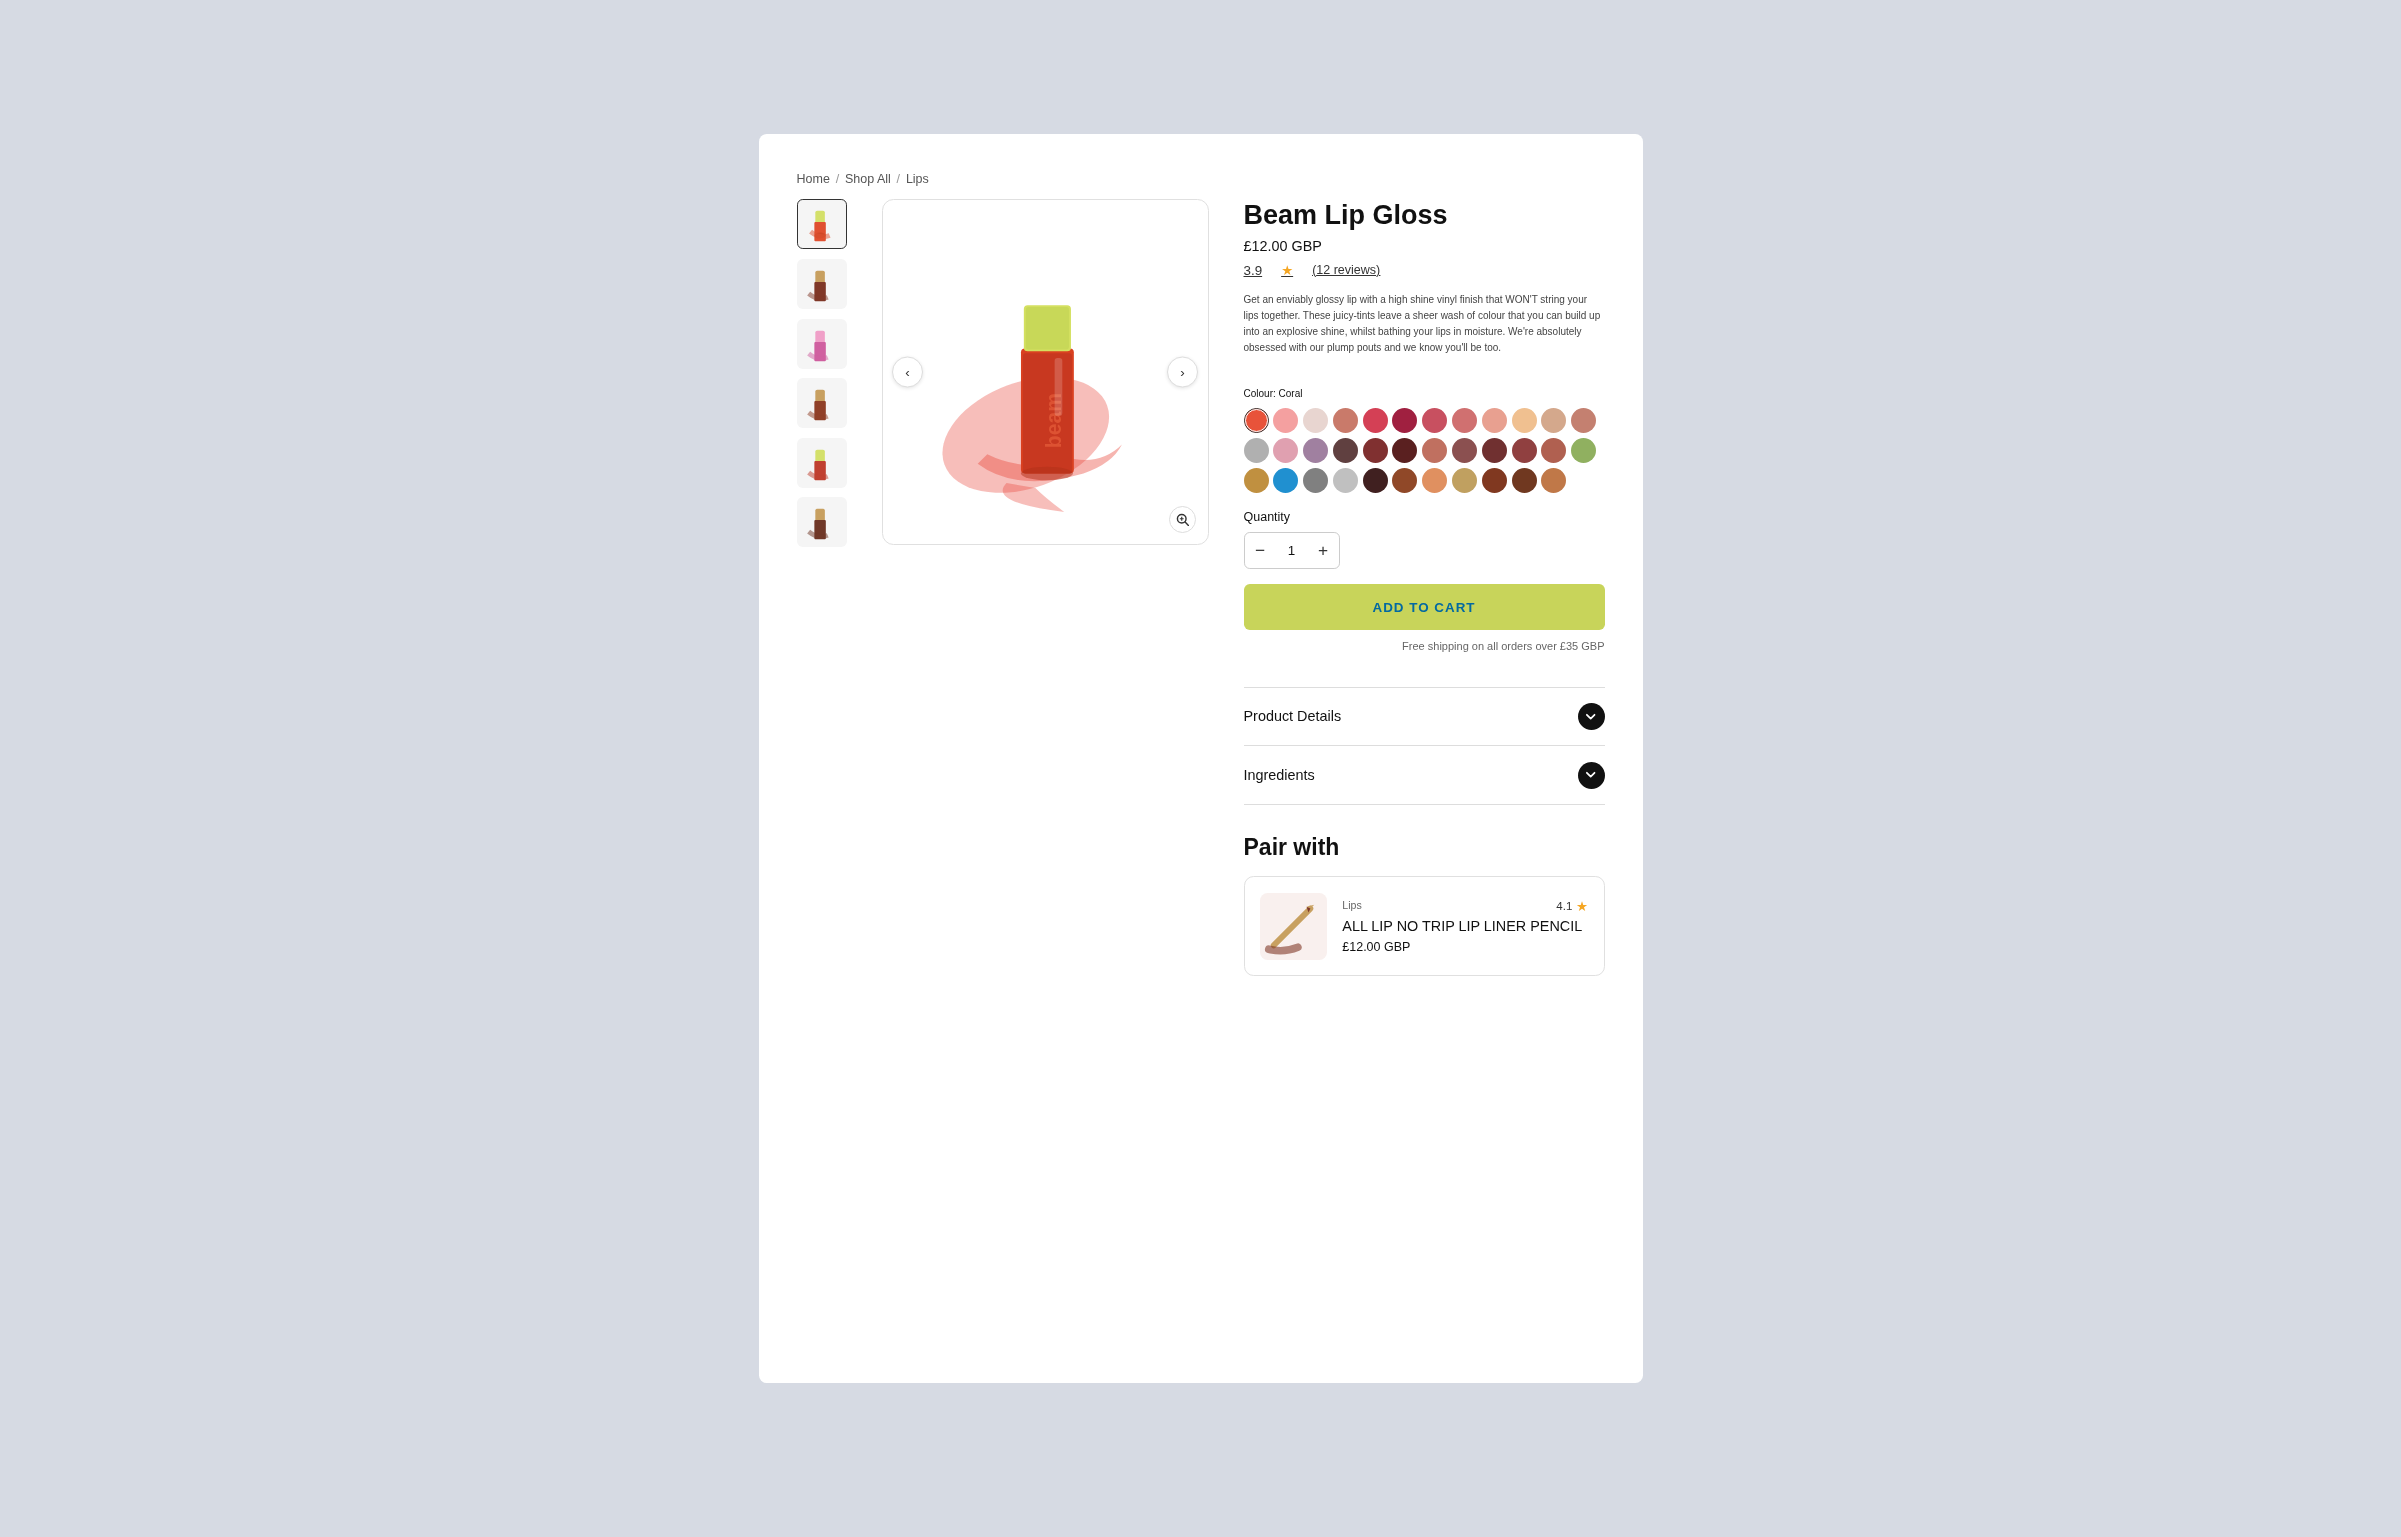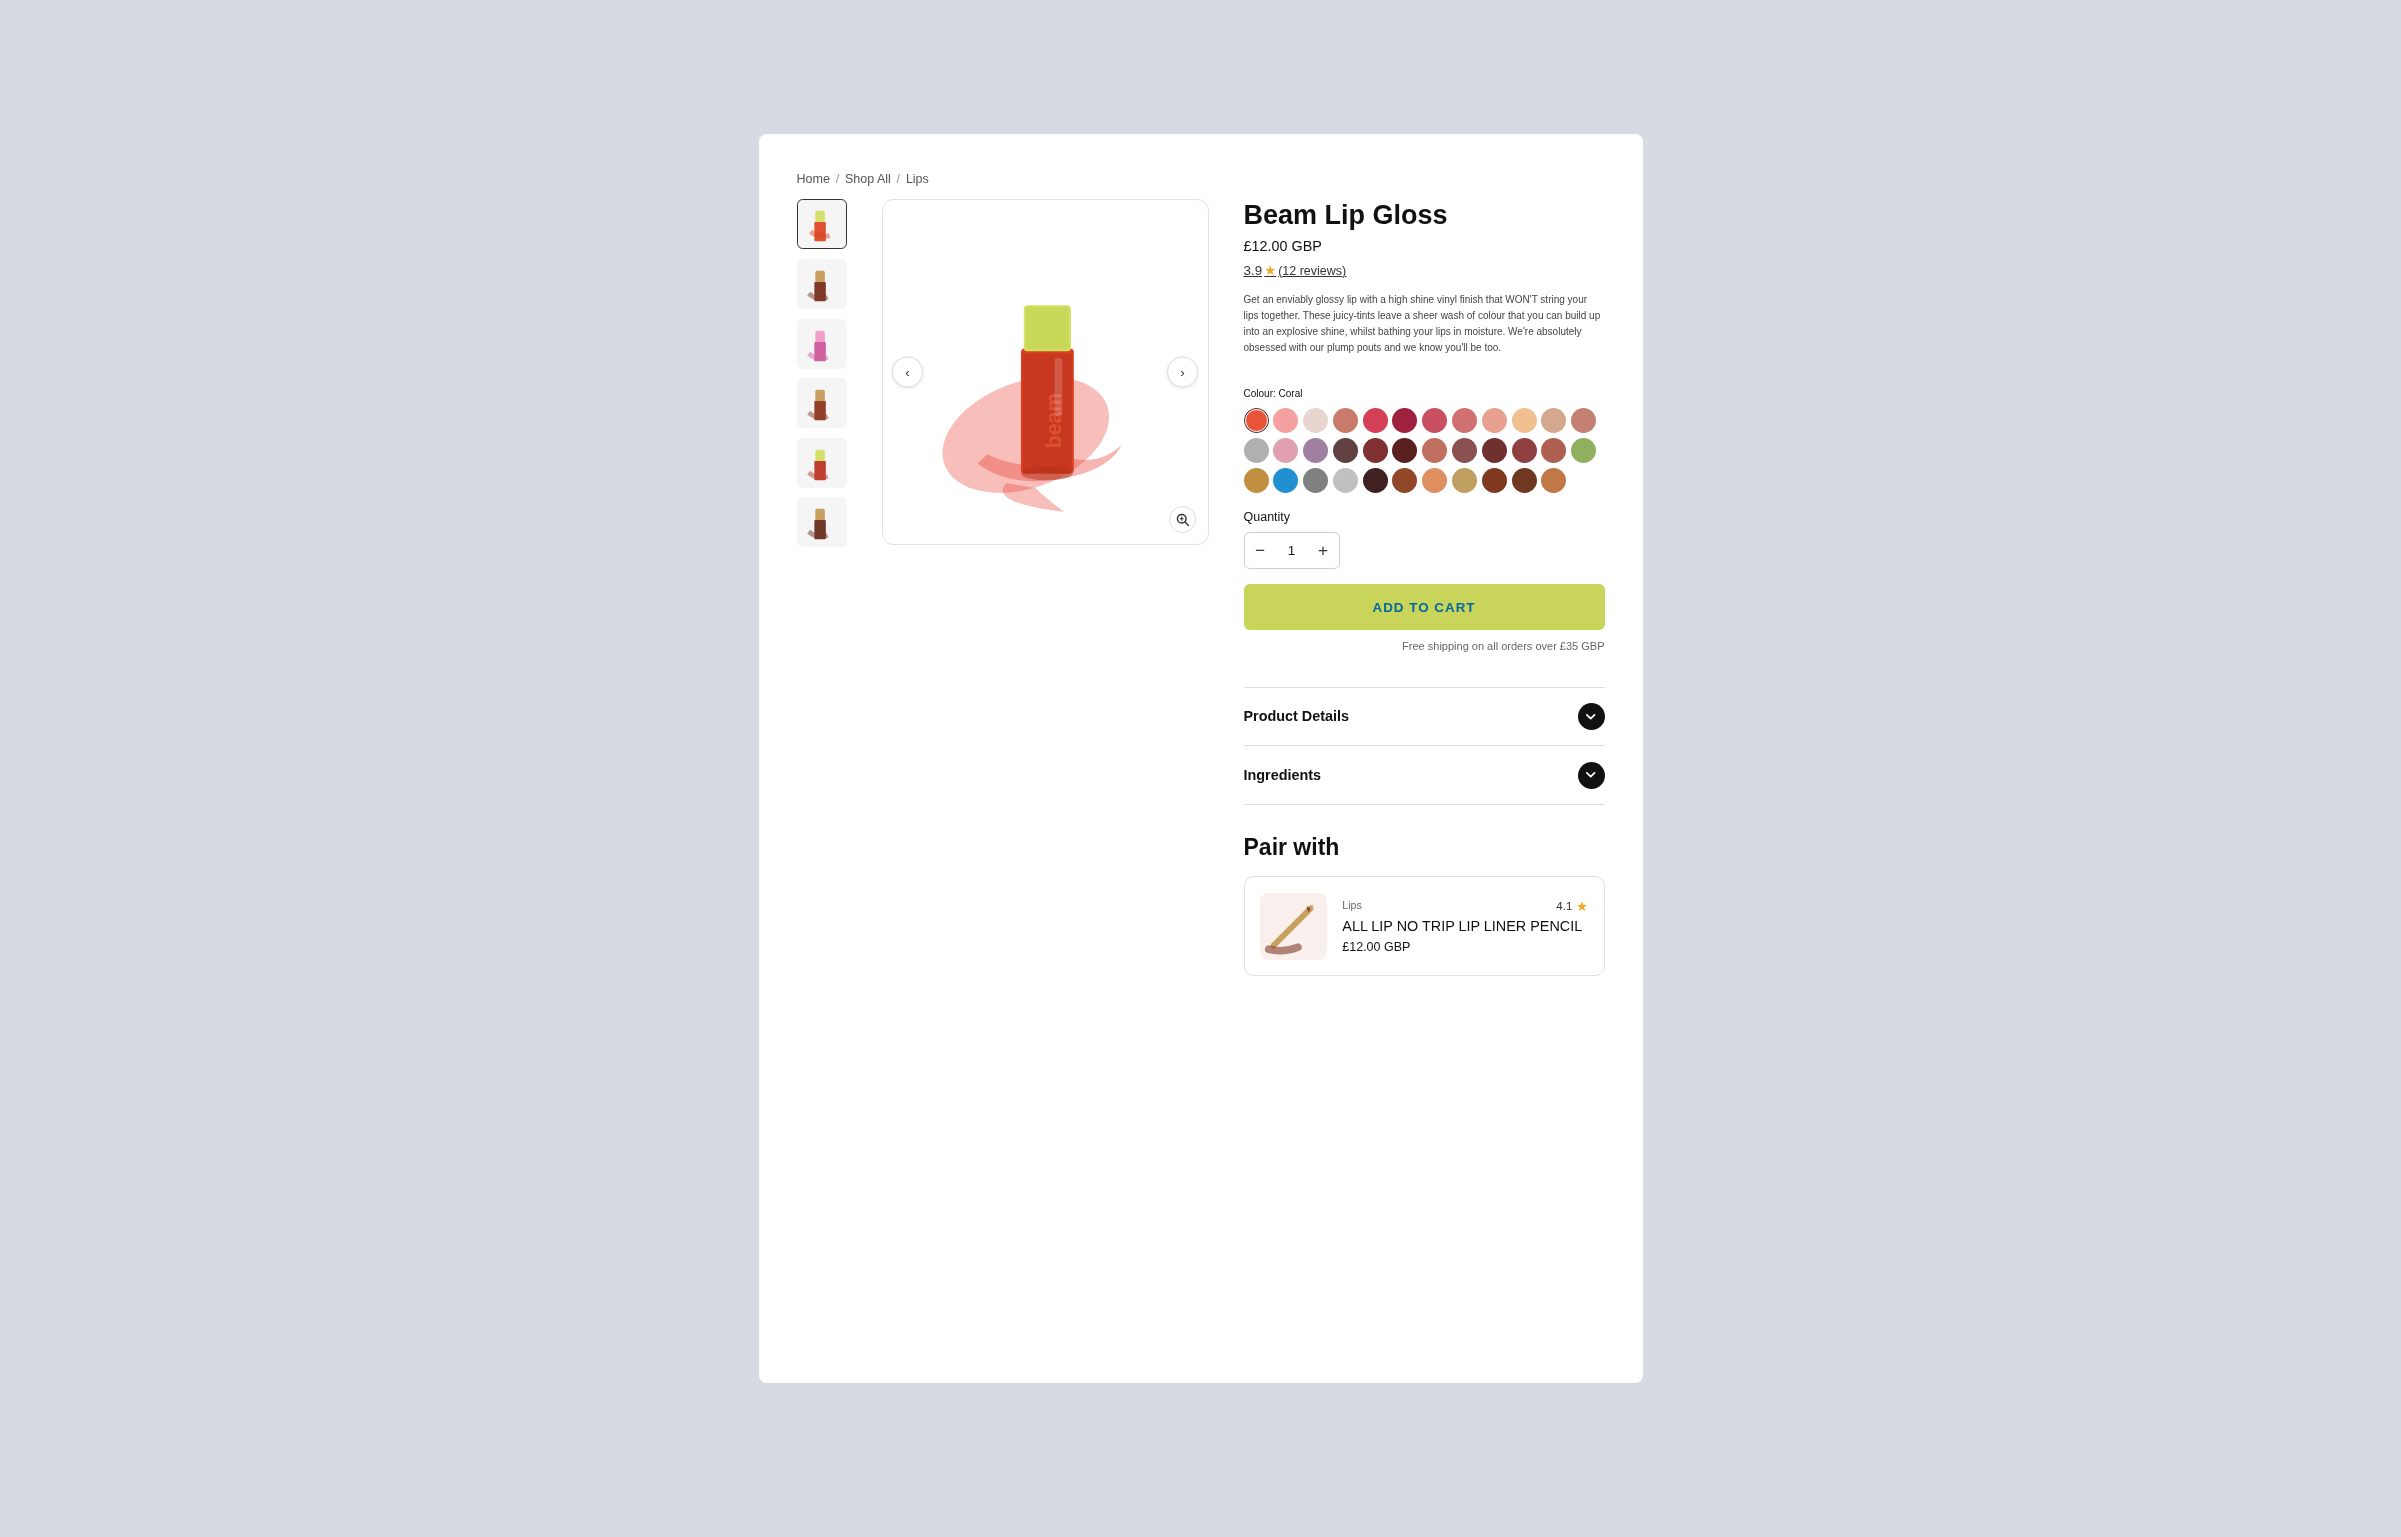--- a/index.html
+++ b/index.html
@@ -125,22 +125,22 @@
       margin-bottom: 5.8px;
       line-height: 1.2;
     }
     .product-price {
       font-size: 14.4px;
       color: #111;
       margin-bottom: 9.6px;
     }
     .rating-row {
       display: flex;
-      align-items: flex-end;
-      gap: 2px;
+      align-items: flex-start;
+      gap: 19px;
       font-size: 13.4px;
       color: #333;
       margin-bottom: 13.4px;
       text-decoration: underline;
     }
     .star { color: #f5a623; font-size: 13.4px; }
     .rating-link { color: #333; text-decoration: underline; cursor: pointer; font-size: 12.5px; }
     .product-desc {
       font-size: 10px;
       color: #444;
@@ -238,21 +238,21 @@
     }
     .accordion-item:last-child { border-bottom: 1px solid #ddd; }
     .accordion-header {
       display: flex;
       align-items: center;
       justify-content: space-between;
       cursor: pointer;
     }
     .accordion-label {
       font-size: 14.4px;
-      font-weight: 700;
+      font-weight: 400;
       color: #111;
     }
     .accordion-icon {
       width: 27px;
       height: 27px;
       border-radius: 50%;
       background: #111;
       color: #fff;
       display: flex;
       align-items: center;

